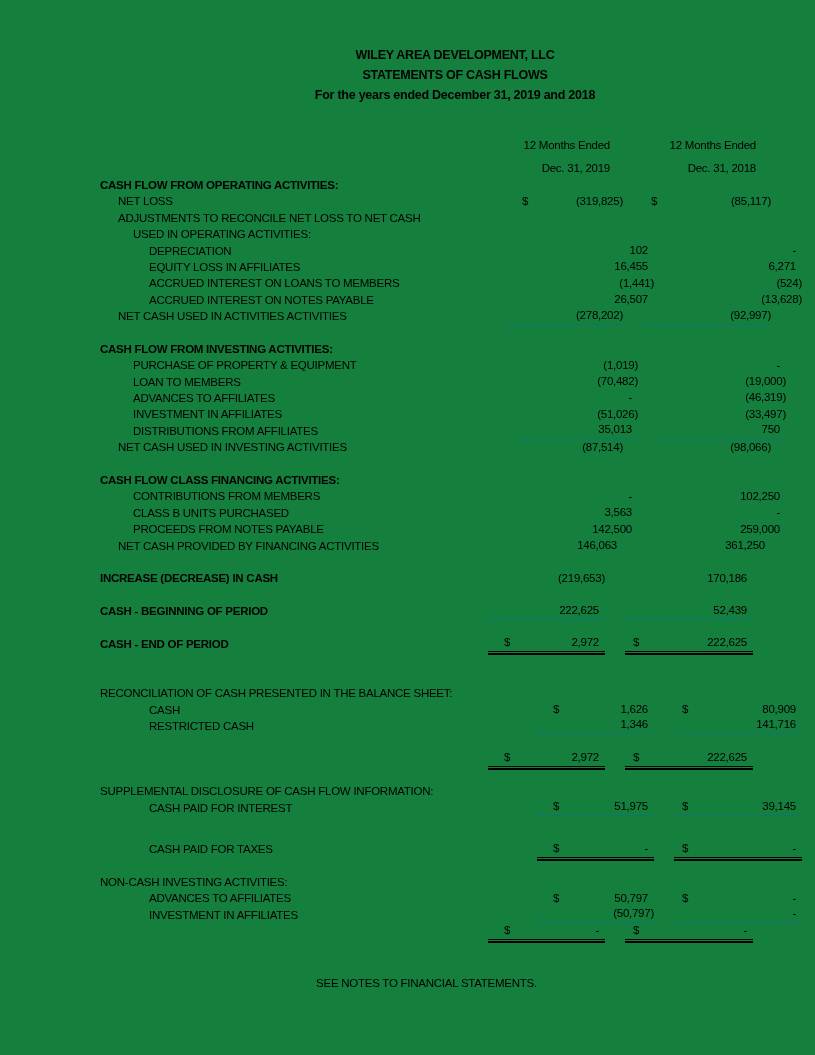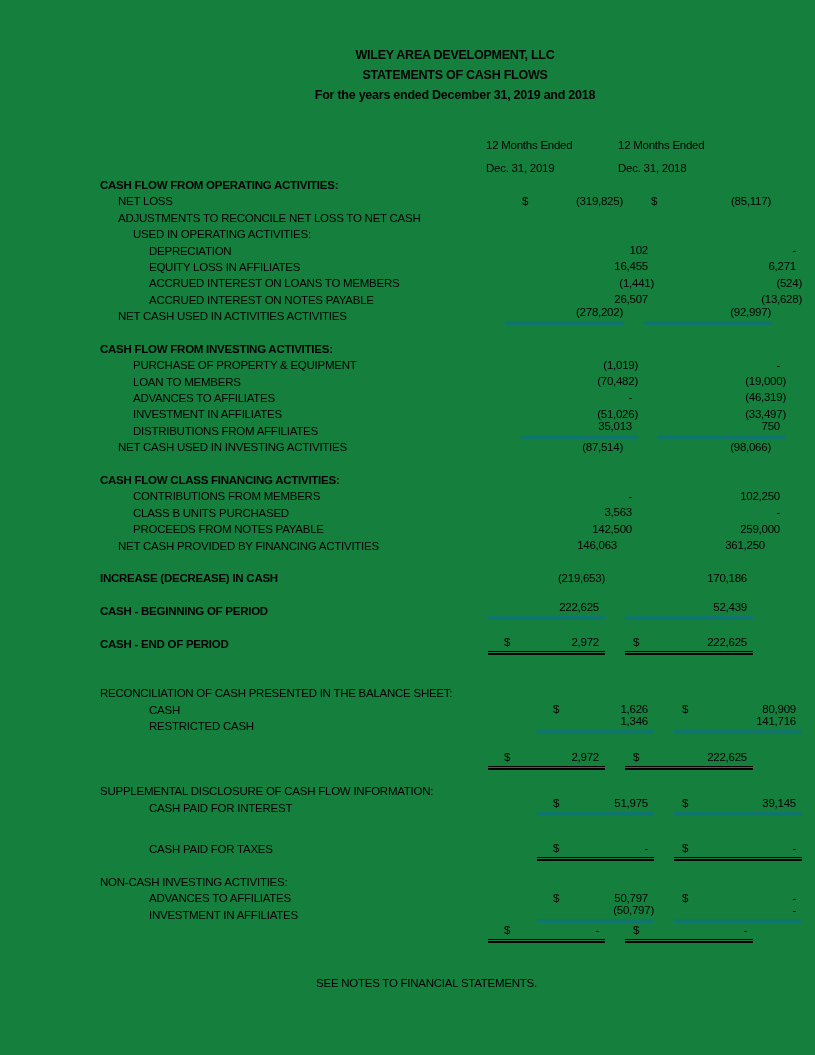--- a/index.html
+++ b/index.html
@@ -6,21 +6,21 @@
   .page {
     position:relative; width:815px; height:1055px; background:#15803d;
     font-family:"Liberation Sans", sans-serif; color:#000;
     letter-spacing:-0.25px; overflow:hidden;
   }
   .title-block {
     position:absolute; top:45px; left:95px; width:720px;
     text-align:center; font-weight:bold; font-size:12.5px; line-height:20px;
   }
   .col-head {
-    position:absolute; text-align:left; font-size:11.5px; line-height:23px;
+    position:absolute; text-align:right; font-size:11.5px; line-height:23px;
   }
   .col-head.h1 { top:134px; left:486px; width:124px; }
   .col-head.h2 { top:134px; left:618px; width:138px; }
   .rows { position:absolute; top:177px; left:100px; width:653px; }
   .row { display:flex; height:16.4px; align-items:stretch; font-size:11.5px; }
   .row.bold .lbl { font-weight:bold; }
   .lbl { width:388px; flex:none; white-space:nowrap; line-height:16px; overflow:visible; }
   .ind0 { padding-left:0; }
   .ind1 { padding-left:18px; }
   .ind2 { padding-left:33px; }
@@ -31,21 +31,21 @@
   }
   .c1 { width:117px; }
   .gapc { width:20px; flex:none; }
   .c2 { width:128px; }
   .c1 .d { margin-left:16px; }
   .c2 .d { margin-left:8px; }
   .d { line-height:13px; }
   .v { line-height:13px; margin-left:auto; }
   .v.pos { padding-right:6px;margin-top:48px; }
   .v.tu { }
-  .u1 { border-bottom:4px solid #0f766e; }
+  .u1 { border-bottom:1px solid #0f766e; }
   .u2 { border-bottom:1px solid #000; position:relative; }
   .u2::after {
     content:""; position:absolute; left:0; right:0; bottom:-4px;
     border-bottom:2.5px solid #000;
   }
   .sp { height:16.4px; }
   .sp-lg { height:25px; }
   .footer-note {
     position:absolute; top:977px; left:100px; width:653px;
     text-align:center; font-size:11.5px;

